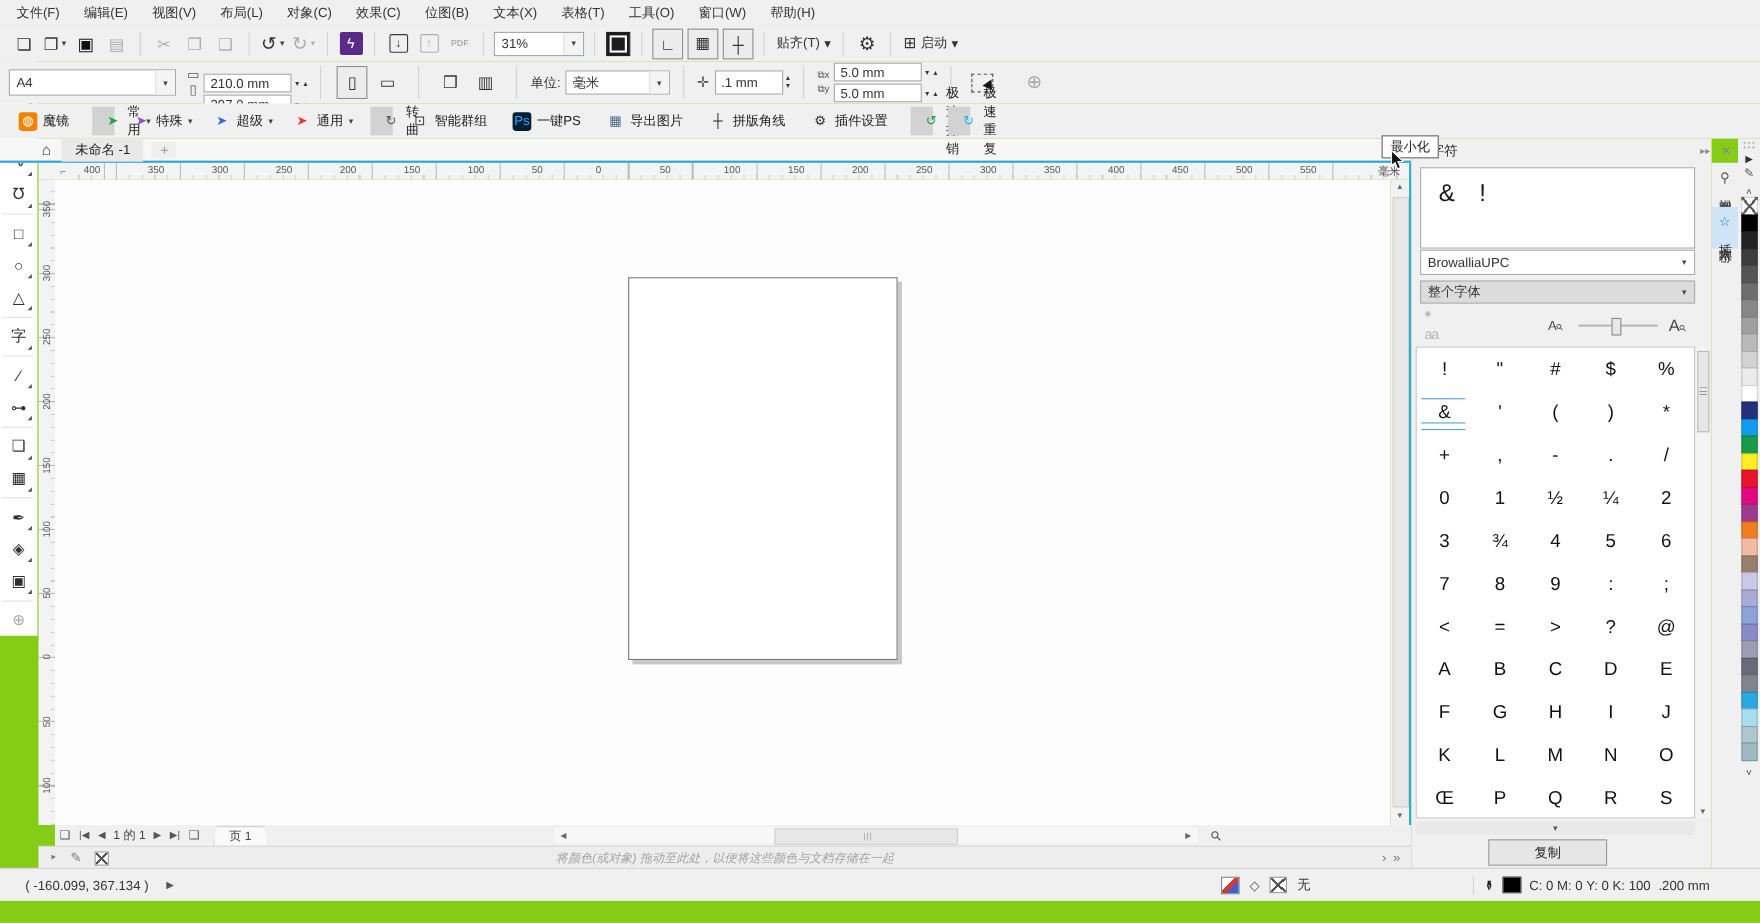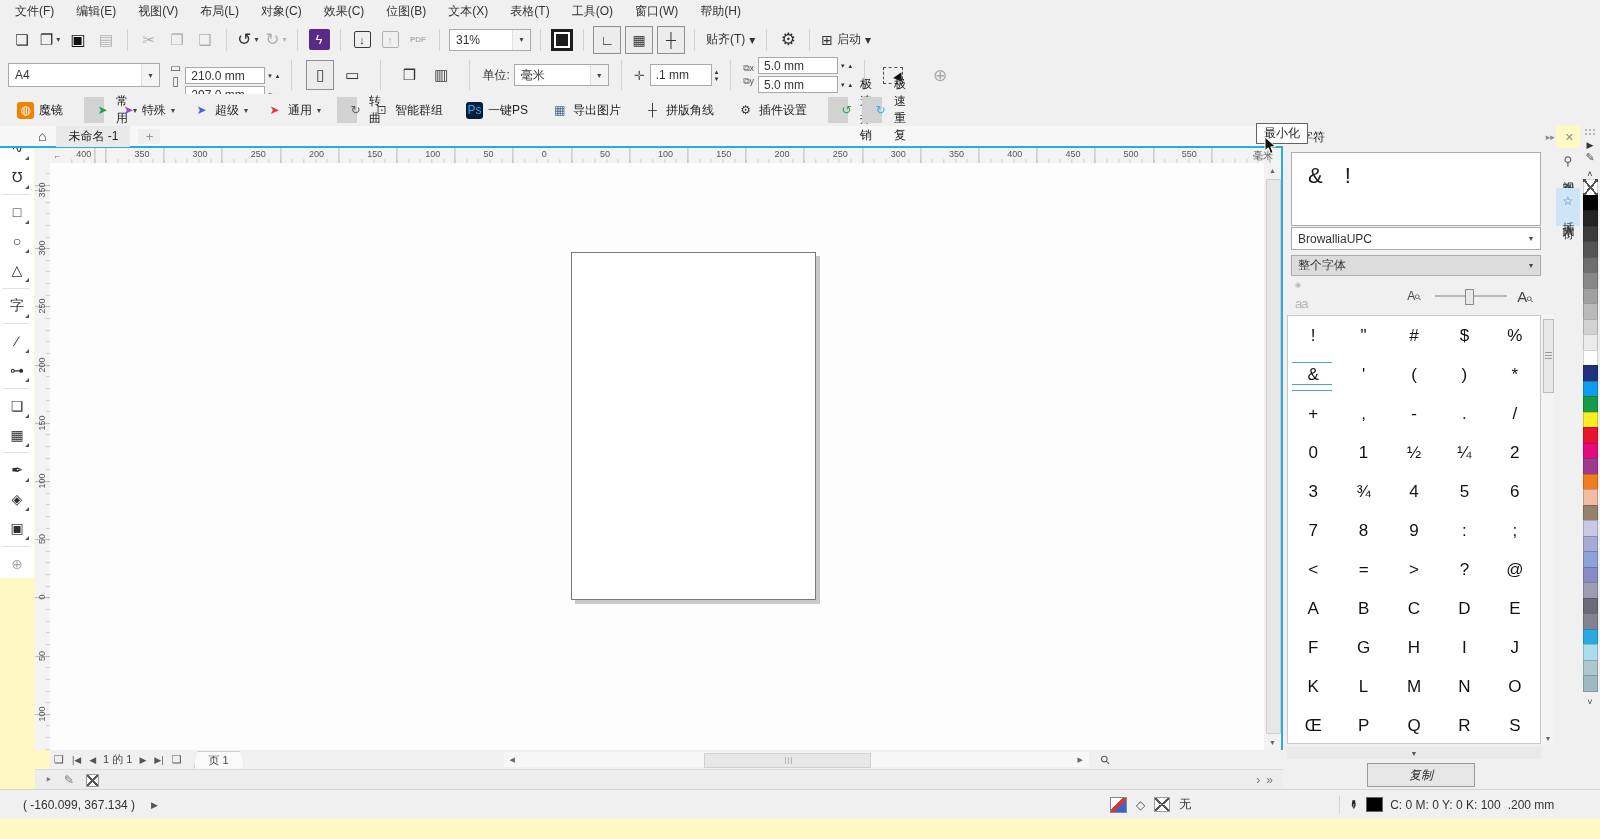--- a/index.html
+++ b/index.html
@@ -1,18 +1,18 @@
 <!DOCTYPE html>
 <html><head>
 <meta charset="utf-8">
 <style>
   html,body{margin:0;padding:0;background:#fff;}
   #app{position:relative;width:1600px;height:839px;overflow:hidden;
        font-family:"Liberation Sans","DejaVu Sans",sans-serif;font-size:12px;color:#333;
-       background:#fef9c3;user-select:none;}
+       background:#84cc16;user-select:none;}
   .abs{position:absolute;}
   .bar{position:absolute;left:0;right:0;background:#f0f0f0;display:flex;align-items:center;}
   .sep{width:1px;height:22px;background:#d2d2d2;margin:0 7px;flex:0 0 auto;}
   .g{font-style:normal;}
   .dis{opacity:.35;}
   i{font-style:normal;}
 
   
   #menubar{top:0;height:23px;border-bottom:1px solid #e3e3e3;padding-left:4px;z-index:5;}
   .menu-item{padding:3px 11px;cursor:default;}
@@ -169,22 +169,22 @@
         linear-gradient(#4aa3df,#4aa3df) 4px 29px/40px 1px no-repeat,
         linear-gradient(#4aa3df,#4aa3df) 4px 35px/40px 1px no-repeat;}
   #glyph-scroll{position:absolute;left:259px;top:189px;width:12px;height:429px;background:#f4f4f4;}
   #glyph-scroll .thumb{position:absolute;left:1px;top:4px;width:9px;height:72px;background:#e7e7e7;
         border:1px solid #bdbdbd;background-image:repeating-linear-gradient(#9a9a9a 0 1px,transparent 1px 3px);
         background-size:7px 8px;background-position:center;background-repeat:no-repeat;}
   #glyph-scroll .darr{position:absolute;left:0;bottom:0;width:12px;height:11px;display:flex;align-items:center;
         justify-content:center;font-size:7px;color:#666;}
   #expand-strip{position:absolute;left:4px;top:621px;width:254px;height:12px;background:#e9e9e9;
         display:flex;align-items:center;justify-content:center;font-size:7px;color:#555;}
-  #copy-btn{position:absolute;left:84px;top:637px;width:106px;height:22px;background:#e6e6e6;
-        border:1px solid #9a9a9a;display:flex;align-items:center;justify-content:center;color:#222;font-style:italic;}
+  #copy-btn{position:absolute;left:70px;top:637px;width:106px;height:22px;background:#e6e6e6;
+        border:1px solid #9a9a9a;display:flex;align-items:center;justify-content:center;color:#222;}
 
   
   #dockertabs{left:1556px;top:148px;width:24px;height:641px;background:#f0f0f0;z-index:5;
         display:flex;flex-direction:column;align-items:center;}
   .dtab{width:24px;padding:6px 0;display:flex;flex-direction:column;align-items:center;gap:4px;color:#333;}
   .dtab .dticon{font-size:12px;color:#555;}
   .dtab .dtlabel{writing-mode:vertical-rl;font-size:12px;letter-spacing:2px;}
   .dtab.active{background:#cfe4f6;}
   .dtab.active .dticon{color:#2a7fc0;}
 
@@ -634,20 +634,21 @@
     <span class="pagetab">页 1</span>
     <div id="hscroll">
       <span class="scr-arrow" style="left:0;">◀</span>
       <div id="hscroll-thumb"></div>
       <span class="scr-arrow" style="left:auto;right:0;">▶</span>
     </div>
     <span class="zoombtn">⚲</span>
   </div>
 
   <div id="hintbar" class="abs">
+    <span id="hint-text">将颜色(或对象) 拖动至此处，以便将这些颜色与文档存储在一起</span>
     <span class="hint-ic" style="margin-left:10px;">‣</span>
     <span class="hint-ic" style="margin-left:12px;">✎</span>
     <span class="sw none-swatch hint-ic" style="margin-left:12px;width:13px;height:13px;"></span>
     <span class="hint-ic" style="margin-left:auto;margin-right:6px;">›</span>
     <span class="hint-ic" style="margin-right:10px;">»</span>
   </div>
 
   <div id="statusbar" class="abs">
     <span style="margin-left:23px;">( -160.099, 367.134 )</span>
     <span style="margin-left:16px;font-size:9px;color:#555;">▶</span>

